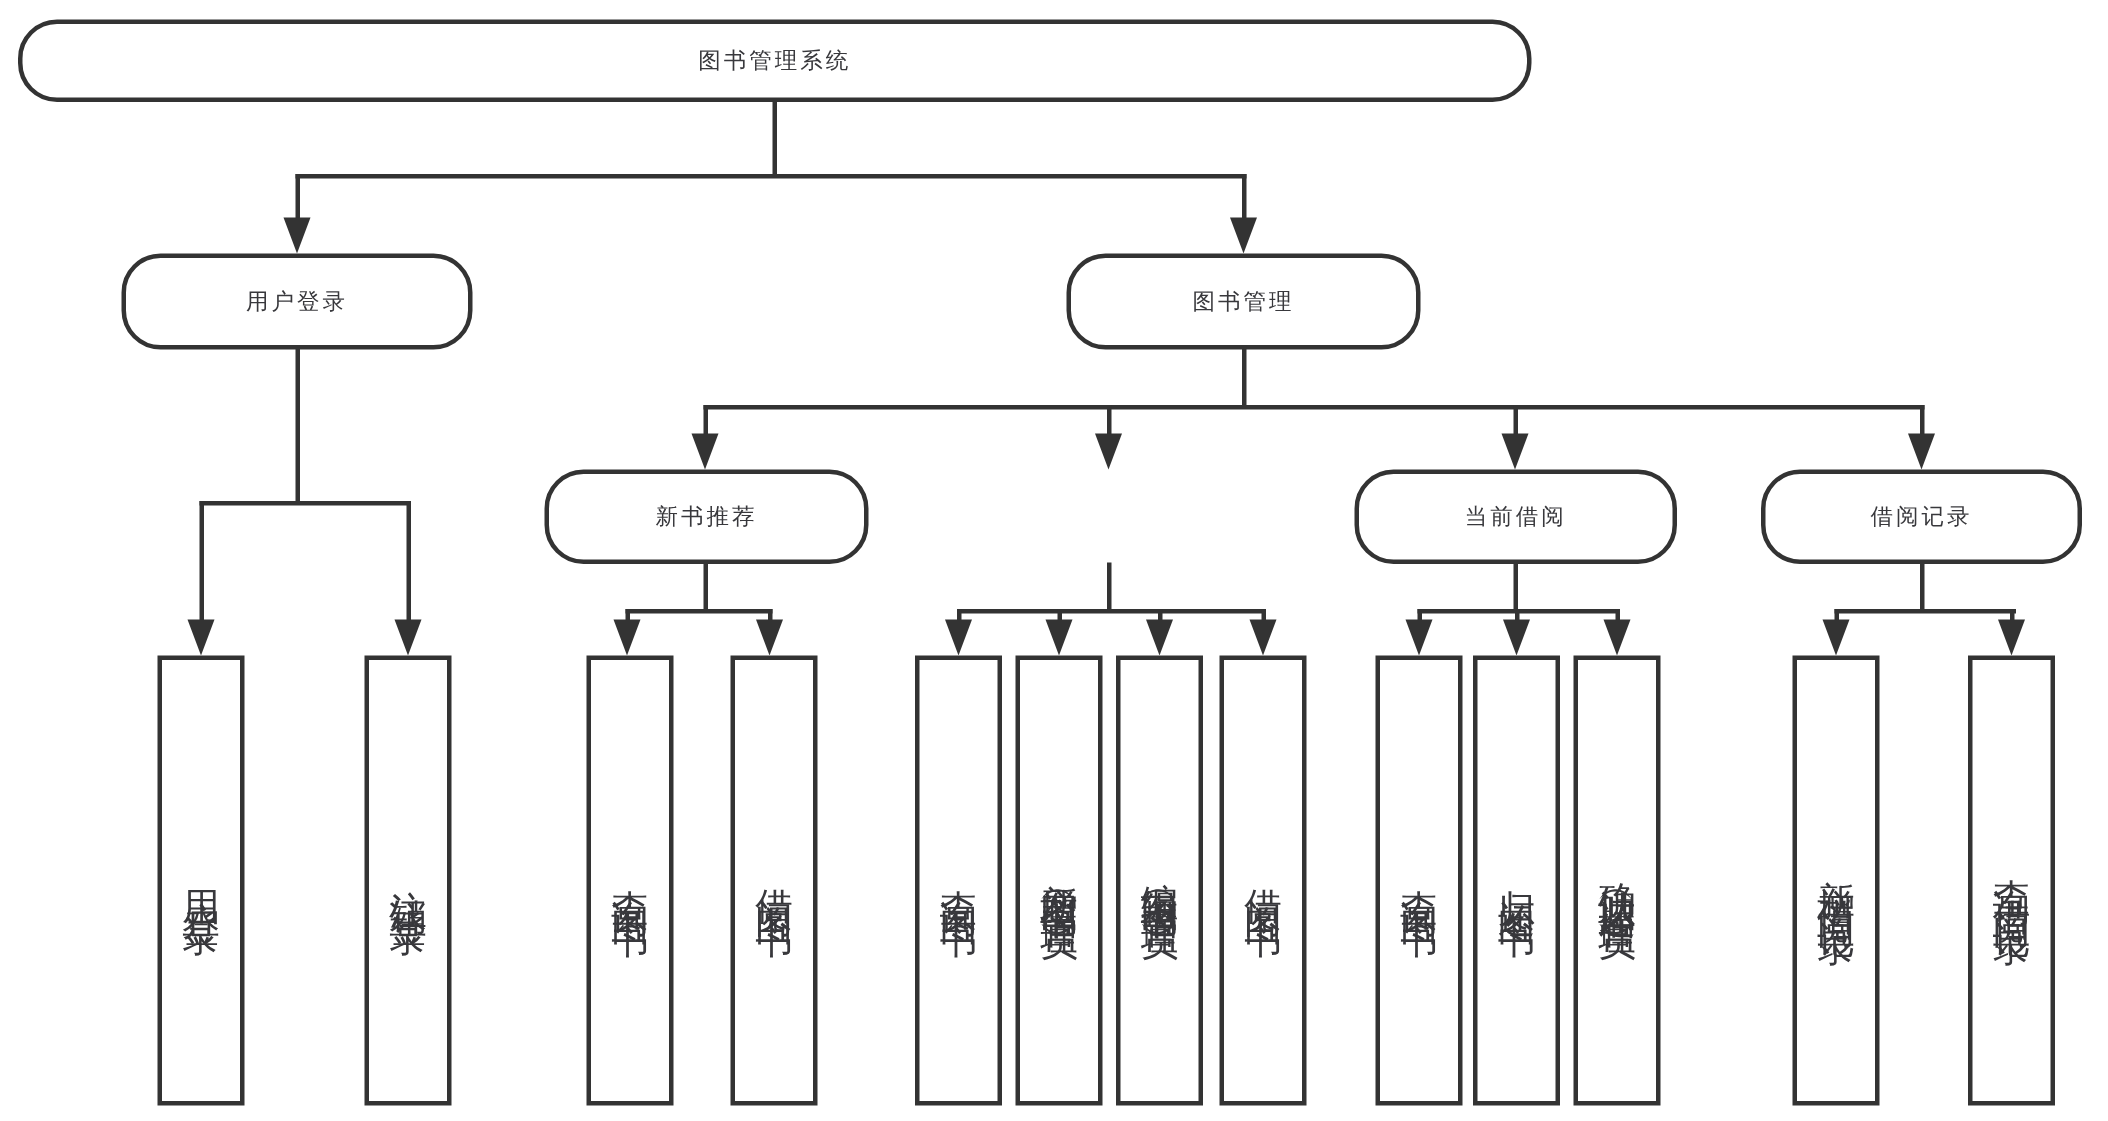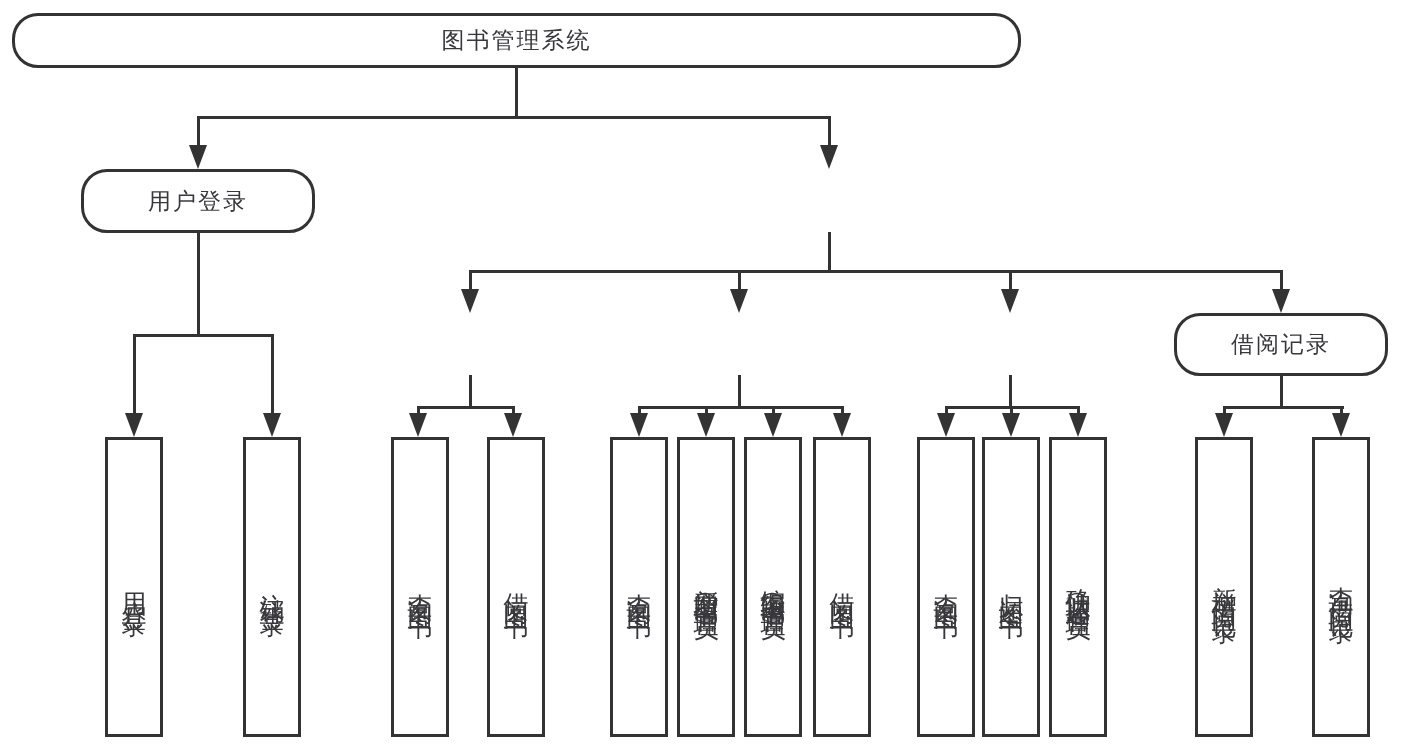--- a/index.html
+++ b/index.html
@@ -22,21 +22,21 @@
   .box {
     position: absolute;
     background: var(--box_bg);
     border: 3px solid var(--line);
     display: flex;
     align-items: center;
     justify-content: center;
     color: var(--text);
     z-index: 2;
   }
-  .h-box { font-size: 23px; letter-spacing: 2px; border-radius: 26px; }
+  .h-box { font-size: 15px; letter-spacing: 2px; border-radius: 26px; }
   .v-box { width: 58px; height: 300px; top: 437px; }
   .v-label {
     writing-mode: vertical-lr;
     text-orientation: mixed;
     font-size: 25px;
     letter-spacing: 7px;
     color: var(--text);
     line-height: 1;
   }
   .v-label.tight { letter-spacing: 4px; }
@@ -73,39 +73,48 @@
   <div class="vl" style="left:515px; top:66px; height:52px;"></div>
   <div class="hl" style="left:197px; top:116px; width:634px;"></div>
   <div class="vl" style="left:197px; top:116px; height:32px;"></div>
   <div class="vl" style="left:828px; top:116px; height:32px;"></div>
   <div class="ar" style="left:189px; top:145px;"></div>
   <div class="ar" style="left:820px; top:145px;"></div>
 
   <div class="box h-box" style="left:81px; top:169px; width:234px; height:64px;">
     <span>用户登录</span>
   </div>
+  <div class="box h-box" style="left:711px; top:169px; width:236px; height:64px;">
+    <span>图书管理</span>
+  </div>
 
   <div class="vl" style="left:197px; top:232px; height:104px;"></div>
   <div class="hl" style="left:133px; top:334px; width:141px;"></div>
   <div class="vl" style="left:133px; top:334px; height:81px;"></div>
   <div class="vl" style="left:271px; top:334px; height:81px;"></div>
   <div class="ar" style="left:125px; top:413px;"></div>
   <div class="ar" style="left:263px; top:413px;"></div>
 
   <div class="vl" style="left:828px; top:232px; height:40px;"></div>
   <div class="hl" style="left:469px; top:270px; width:814px;"></div>
   <div class="vl" style="left:469px; top:270px; height:22px;"></div>
   <div class="vl" style="left:738px; top:270px; height:22px;"></div>
   <div class="vl" style="left:1009px; top:270px; height:22px;"></div>
   <div class="vl" style="left:1280px; top:270px; height:22px;"></div>
   <div class="ar" style="left:461px; top:289px;"></div>
   <div class="ar" style="left:730px; top:289px;"></div>
   <div class="ar" style="left:1001px; top:289px;"></div>
   <div class="ar" style="left:1272px; top:289px;"></div>
 
+  <div class="box h-box" style="left:363px; top:313px; width:216px; height:63px;">
+    <span>新书推荐</span>
+  </div>
+  <div class="box h-box" style="left:903px; top:313px; width:215px; height:63px;">
+    <span>当前借阅</span>
+  </div>
   <div class="box h-box" style="left:1174px; top:313px; width:214px; height:63px;">
     <span>借阅记录</span>
   </div>
 
   <div class="vl" style="left:469px; top:375px; height:33px;"></div>
   <div class="hl" style="left:417px; top:406px; width:98px;"></div>
   <div class="vl" style="left:417px; top:406px; height:10px;"></div>
   <div class="vl" style="left:512px; top:406px; height:10px;"></div>
   <div class="ar" style="left:409px; top:413px;"></div>
   <div class="ar" style="left:504px; top:413px;"></div>

